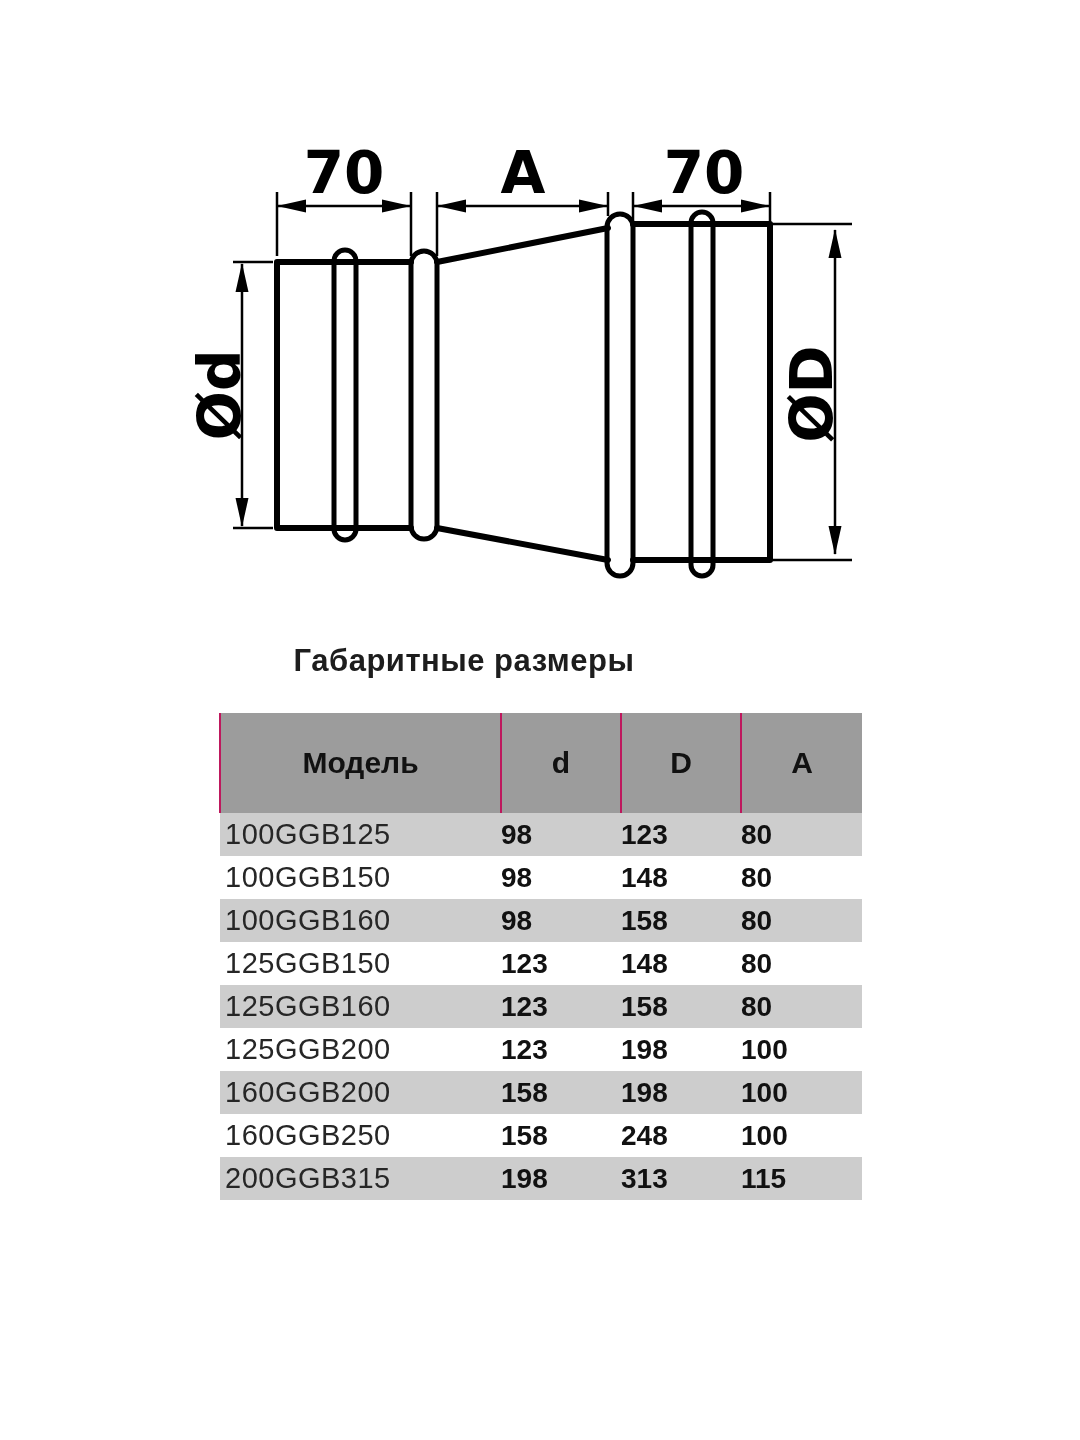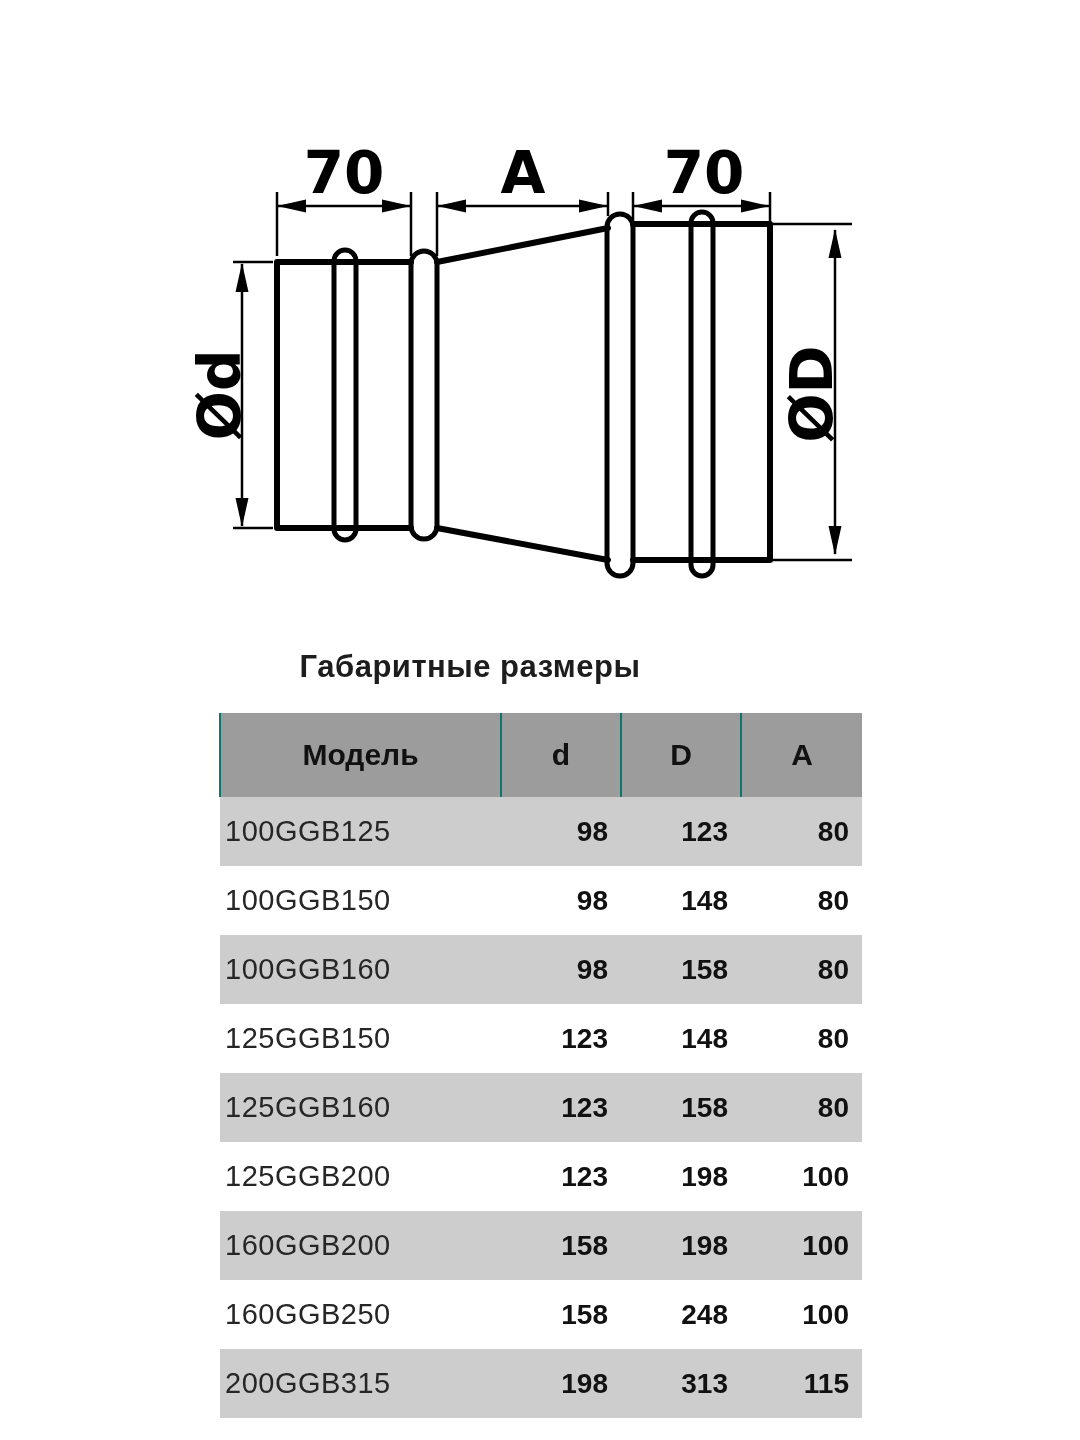--- a/index.html
+++ b/index.html
@@ -23,21 +23,21 @@
   svg.drawing text{
     font-family:"DejaVu Sans","Liberation Sans",sans-serif;
     font-weight:bold;
     fill:var(--line-color);
   }
   .table-title{
     position:absolute;
     top:643px;
     left:0;
     width:928px;
-    margin:6px;
+    margin:0;
     text-align:center;
     font-size:31px;
     font-weight:bold;
     color:var(--text-color);
     letter-spacing:0.5px;
   }
   table.dims{
     position:absolute;
     left:219px;
     top:713px;
@@ -50,40 +50,40 @@
   table.dims col.c-D{width:120px;}
   table.dims col.c-A{width:121px;}
   table.dims thead th{
     height:76px;
     background:var(--header-bg);
     font-size:30px;
     font-weight:bold;
     color:#111;
     text-align:center;
     vertical-align:middle;
-    border-left:2px solid #0f766e;
-    padding:4px;
+    border-left:2px solid #be185d;
+    padding:12px;
   }
   table.dims tbody td{
     height:43px;
-    padding:13px;
+    padding:0;
     vertical-align:middle;
     white-space:nowrap;
   }
   table.dims tbody tr:nth-child(odd){background:var(--stripe-bg);}
   table.dims tbody td.model{
     text-align:left;
     padding-left:5px;
     font-size:29px;
     font-weight:400;
     color:#262626;
     letter-spacing:0.5px;
   }
   table.dims tbody td.value{
-    text-align:right;
+    text-align:left;
     font-size:28px;
     font-weight:bold;
     color:#111;
   }
 </style>
 </head>
 <body>
 
 <div class="page">
 

